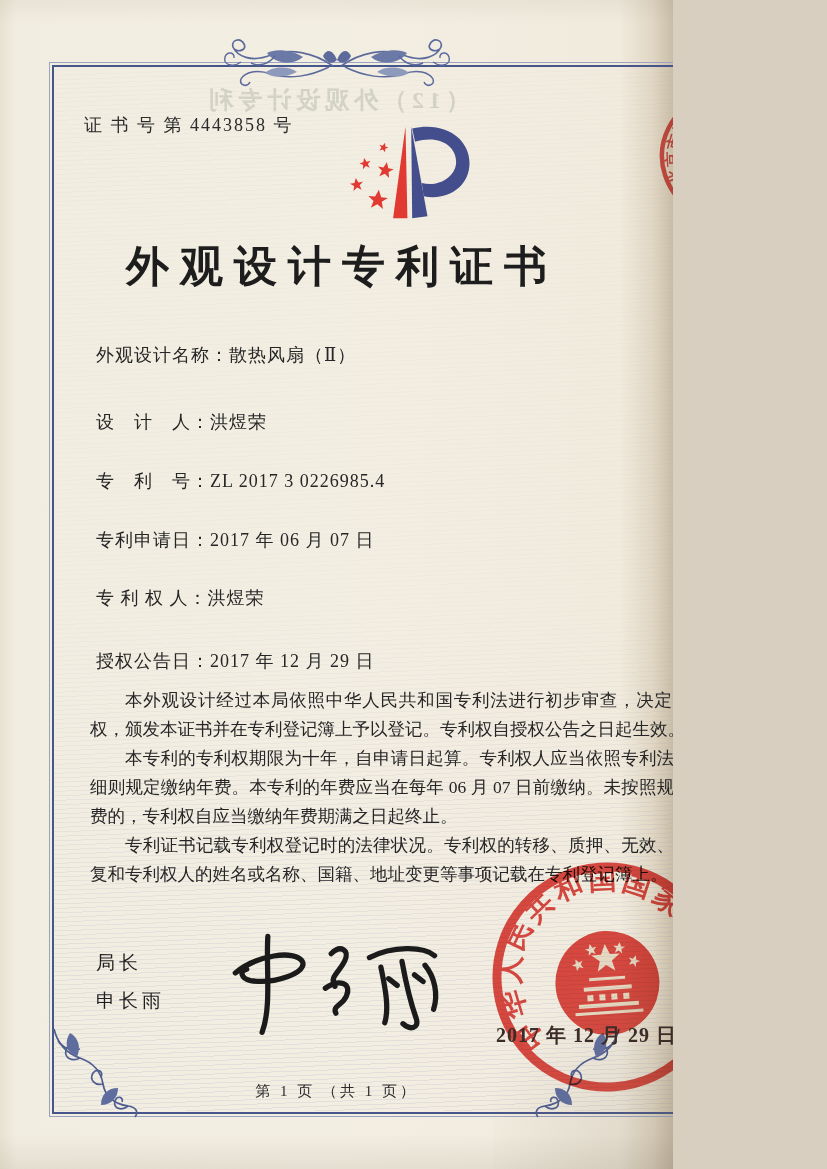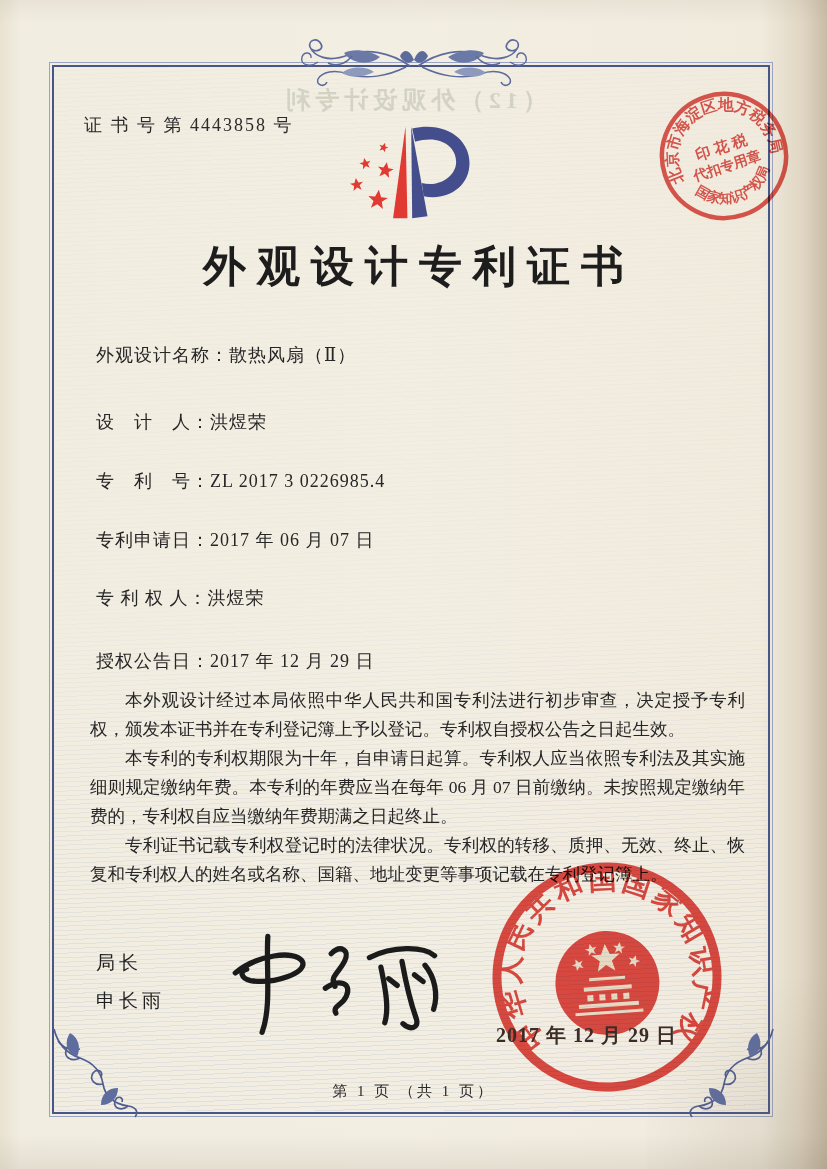--- a/index.html
+++ b/index.html
@@ -1,17 +1,17 @@
 <!DOCTYPE html>
 <html><head>
 <meta charset="utf-8">
 <style>
   html,body{margin:0;padding:0;background:#d8cfc0;}
   .page{
-    position:relative;width:827px;height:1169px;overflow:hidden;
+    position:relative;width:673px;height:1169px;overflow:hidden;
     background:linear-gradient(90deg,#e9e2d2 0,#f2ede1 2.5%,#f3eee2 50%,#f1ebde 92%,#e0d6c3 97%,#c9bda7 100%);
     font-family:"Liberation Serif","DejaVu Serif",serif;color:#2e2e2e;
   }
   .page::after{content:"";position:absolute;inset:0;pointer-events:none;
     background:linear-gradient(180deg,rgba(120,110,90,.08) 0,rgba(0,0,0,0) 2%,rgba(0,0,0,0) 97%,rgba(120,110,90,.12) 100%);}
   
   .frame-outer{position:absolute;left:49px;top:62px;width:722px;height:1053px;border:1px solid #9aa3c0;}
   .frame-inner{position:absolute;inset:2px;border:2px solid #47568a;}
   
   .texture{position:absolute;left:53px;top:66px;width:714px;height:1045px;pointer-events:none;

